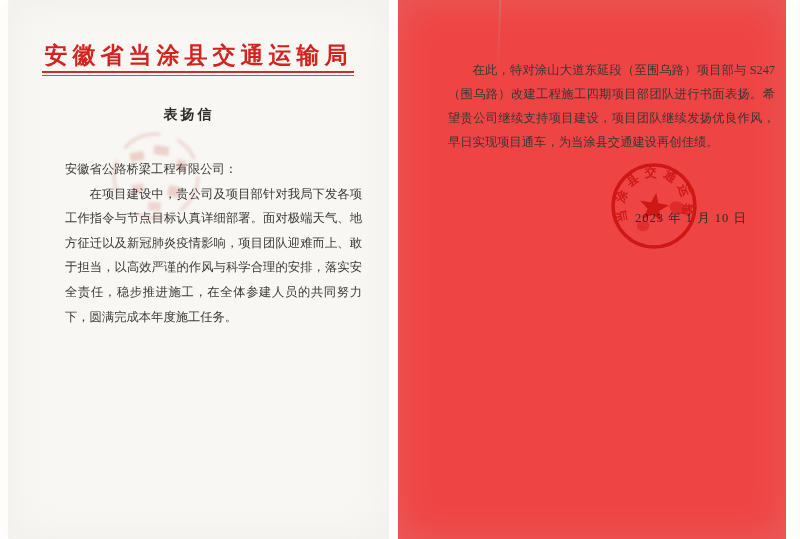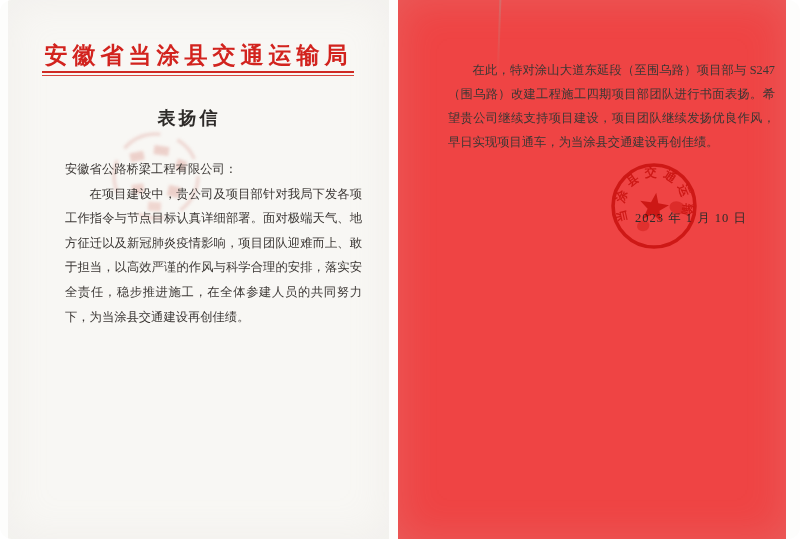--- a/index.html
+++ b/index.html
@@ -17,21 +17,21 @@
     position:absolute;top:40px;left:0;width:100%;text-align:center;
     font-size:23px;font-weight:bold;color:#d2231e;letter-spacing:5px;
     font-family:"Liberation Serif","DejaVu Serif",serif;white-space:nowrap;
   }
   .red-rule{
     position:absolute;top:71px;left:34px;width:312px;height:2px;
     border-top:2px solid #cf2b24;border-bottom:1px solid #d8453d;
   }
   .letter-title{
     position:absolute;top:106px;left:0;width:95%;text-align:center;
-    font-size:18px;font-weight:bold;color:#2e2b29;letter-spacing:3px;
+    font-size:14px;font-weight:bold;color:#2e2b29;letter-spacing:3px;
   }
   .body-text{
     position:absolute;color:#3b3734;font-size:12.3px;line-height:24.6px;
     text-align:justify;
   }
   .body-text p{margin:0;text-indent:2em;}
   .body-text .salutation{text-indent:0;}
   .body1{left:57px;top:157px;width:297px;}
   .body2{left:50px;top:58px;width:327px;line-height:24px;}
   .date-line{
@@ -72,21 +72,21 @@
         <rect x="52" y="20" width="15" height="9" fill="#e2aba2" transform="rotate(8 59 24)"></rect>
         <rect x="74" y="34" width="10" height="10" fill="#e2aba2" transform="rotate(20 79 39)"></rect>
         <rect x="30" y="58" width="12" height="10" fill="#e5b1a8" transform="rotate(-8 36 63)"></rect>
         <rect x="66" y="60" width="12" height="11" fill="#e2aba2" transform="rotate(14 72 65)"></rect>
         <rect x="46" y="76" width="13" height="9" fill="#e7b6ad" transform="rotate(4 52 80)"></rect>
       </svg>
     </div>
 
     <div class="body-text body1">
       <p class="salutation">安徽省公路桥梁工程有限公司：</p>
-      <p>在项目建设中，贵公司及项目部针对我局下发各项工作指令与节点目标认真详细部署。面对极端天气、地方征迁以及新冠肺炎疫情影响，项目团队迎难而上、敢于担当，以高效严谨的作风与科学合理的安排，落实安全责任，稳步推进施工，在全体参建人员的共同努力下，为当涂县交通建设再创佳绩。</p>
+      <p>在项目建设中，贵公司及项目部针对我局下发各项工作指令与节点目标认真详细部署。面对极端天气、地方征迁以及新冠肺炎疫情影响，项目团队迎难而上、敢于担当，以高效严谨的作风与科学合理的安排，落实安全责任，稳步推进施工，在全体参建人员的共同努力下，圆满完成本年度施工任务。</p>
     </div>
   </div>
 
   <div class="page page-right">
 
     <div class="crease"></div>
 
     <div class="body-text body2">
       <p>在此，特对涂山大道东延段（至围乌路）项目部与 S247（围乌路）改建工程施工四期项目部团队进行书面表扬。希望贵公司继续支持项目建设，项目团队继续发扬优良作风，早日实现项目通车，为当涂县交通建设再创佳绩。</p>
     </div>

